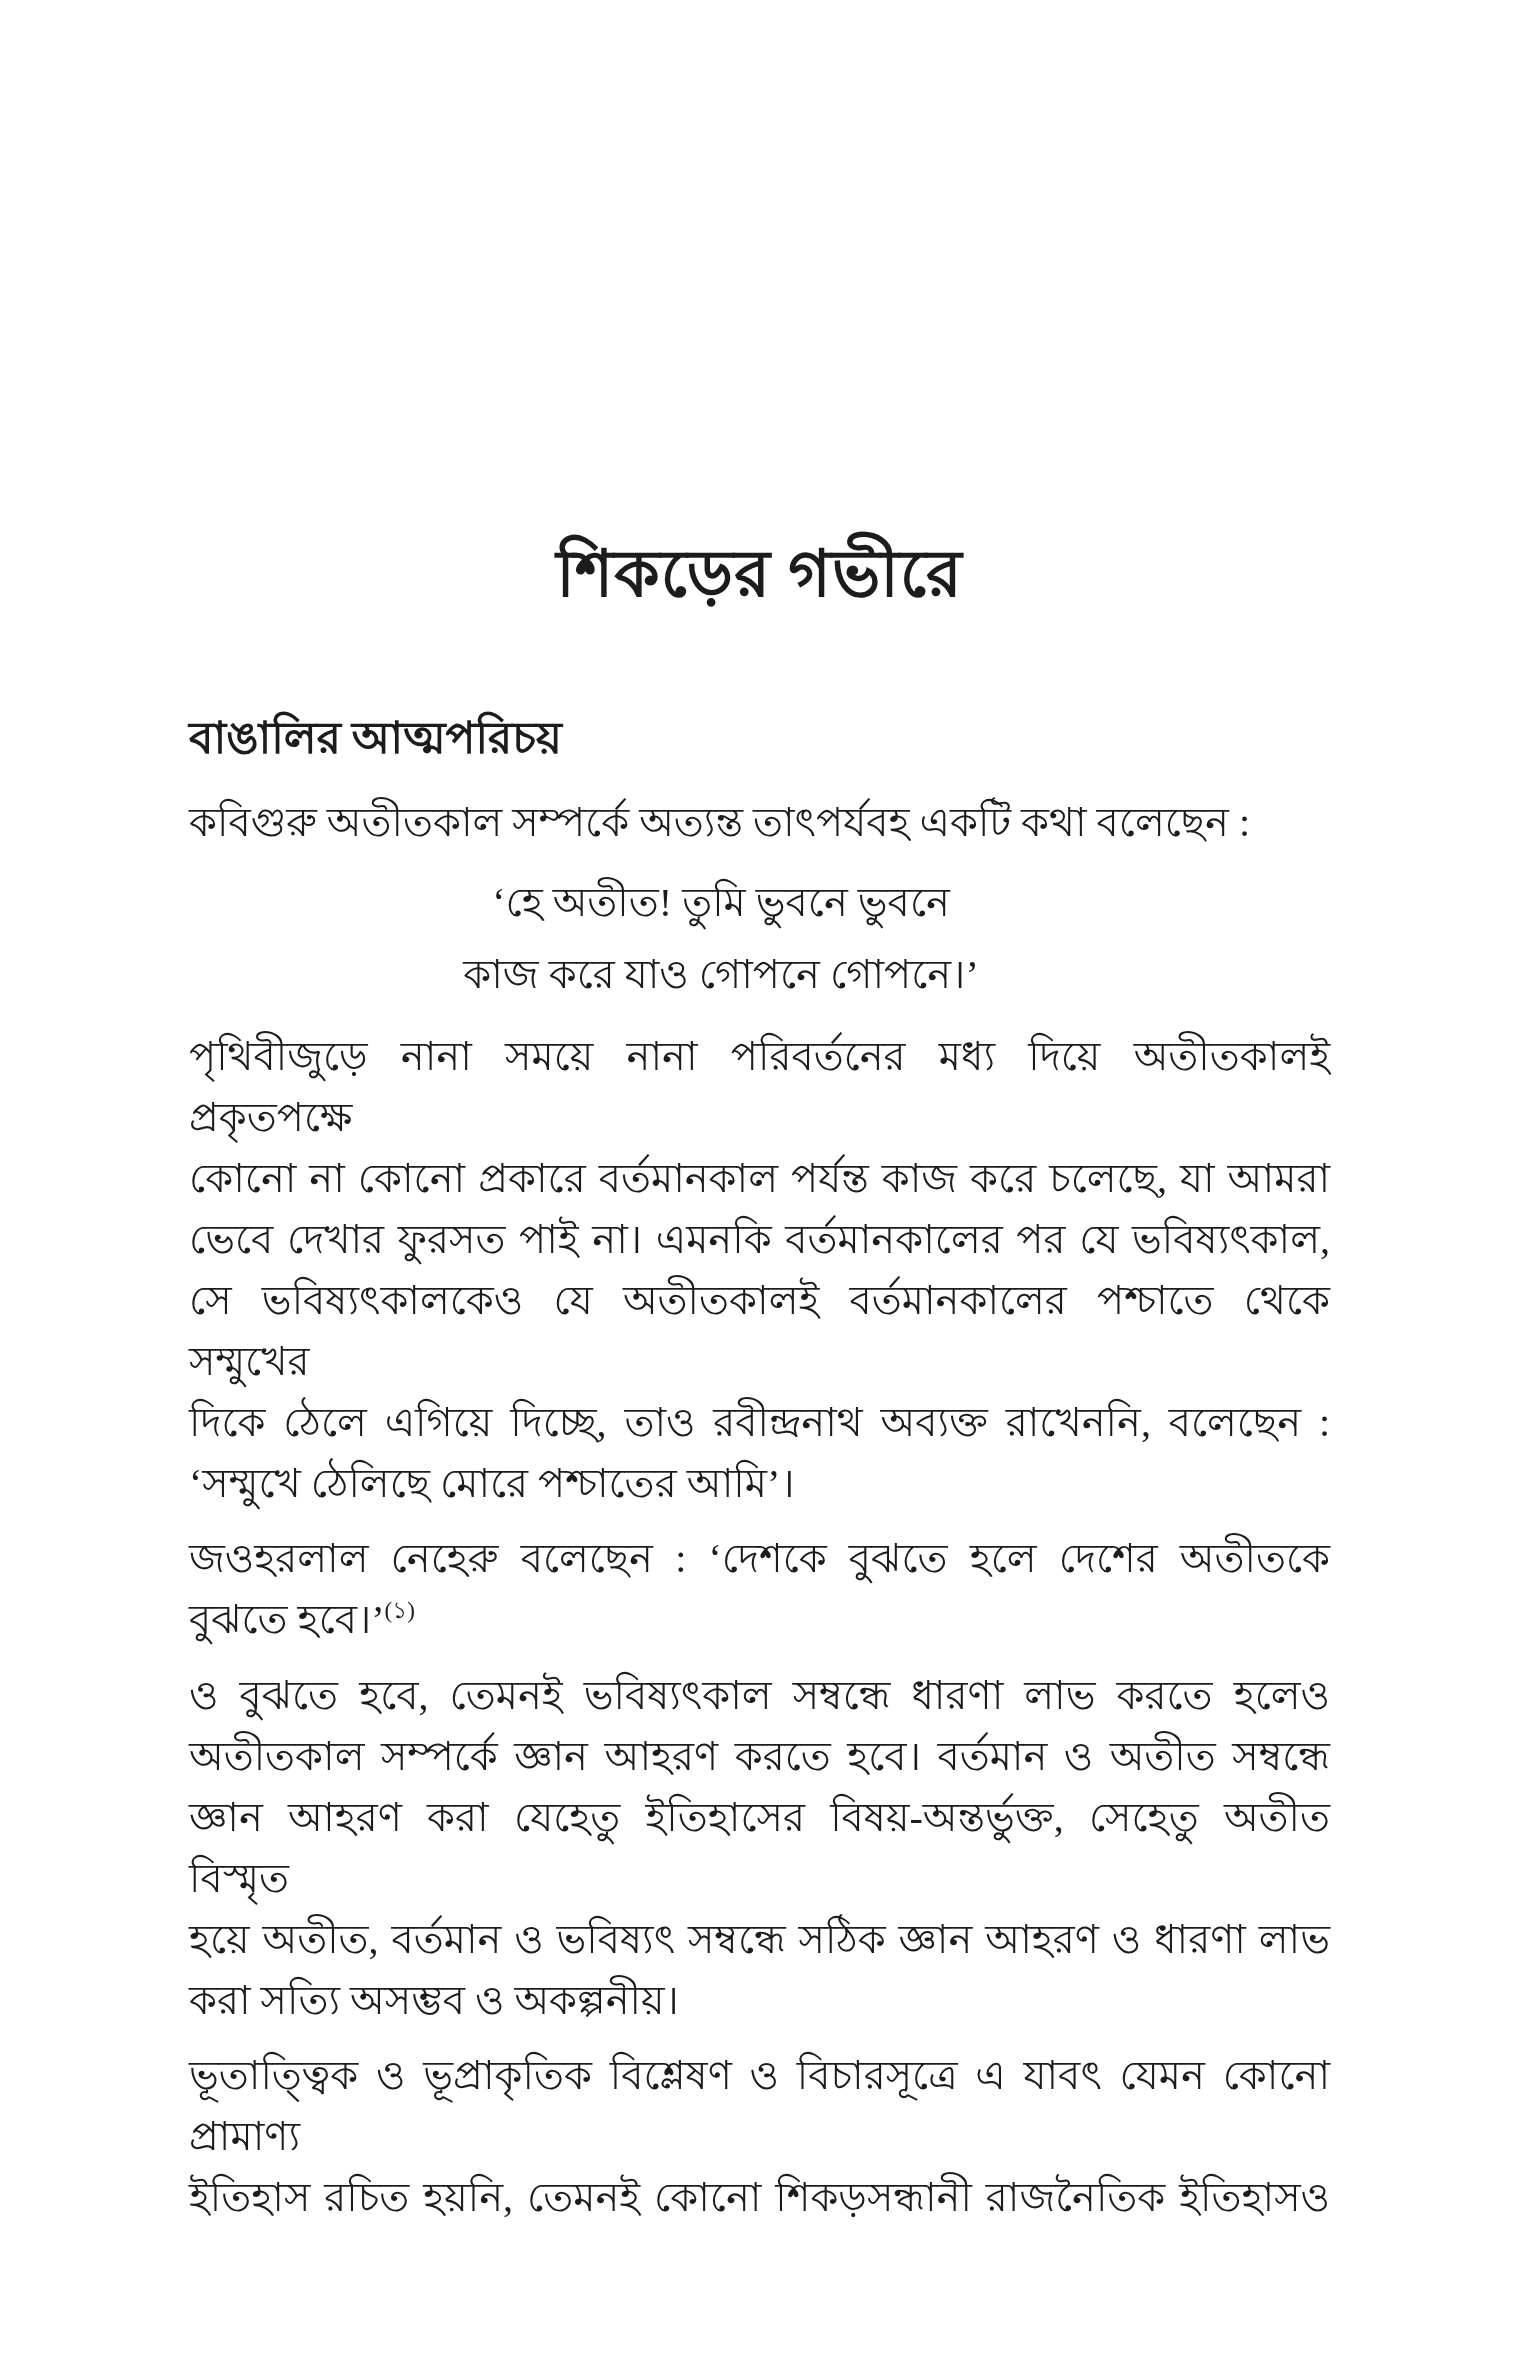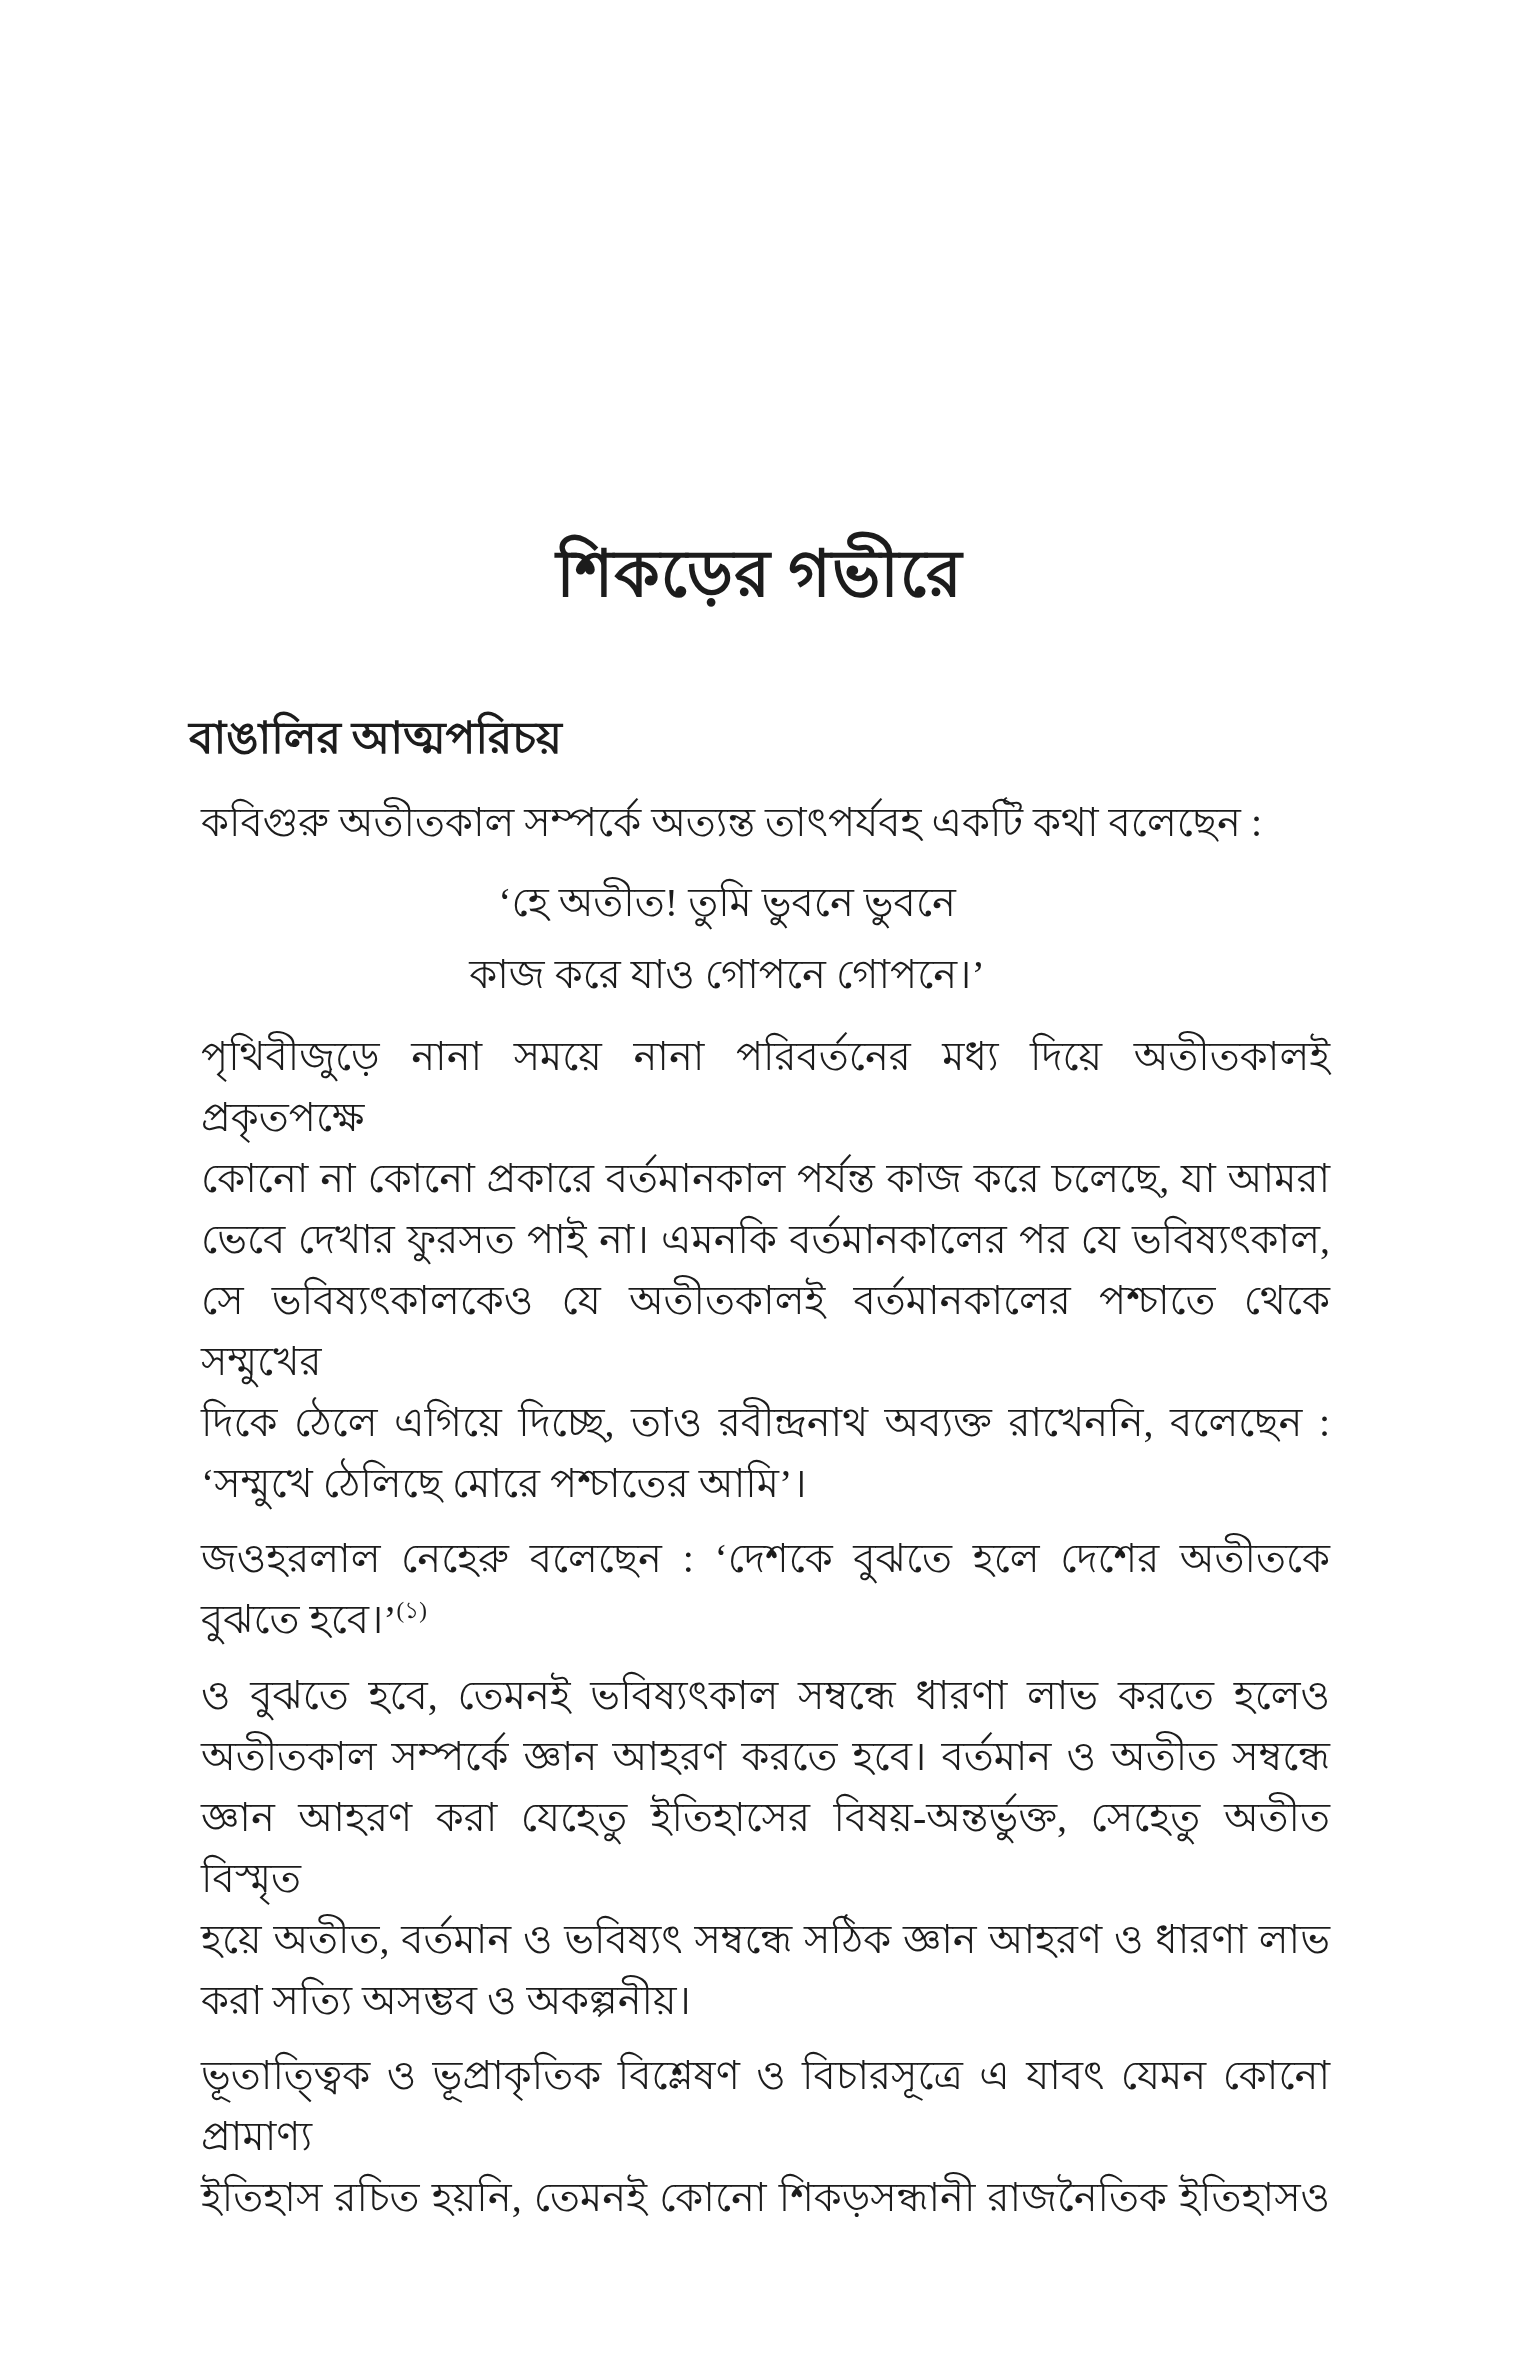--- a/index.html
+++ b/index.html
@@ -39,21 +39,20 @@
   .paragraphs {
     font-size: 40px;
     line-height: 61px;
   }
   .para {
     margin: 0 0 14.4px 0;
   }
   .para .line {
     text-align: justify;
     text-align-last: justify;
-    margin-left: 12px;
   }
   .para .line.last {
     text-align-last: left;
   }
   .para.stretch-last .line.last {
     text-align-last: justify;
   }
   .para.verse {
     line-height: 72px;
     margin: 0 77px 14.4px 0;

